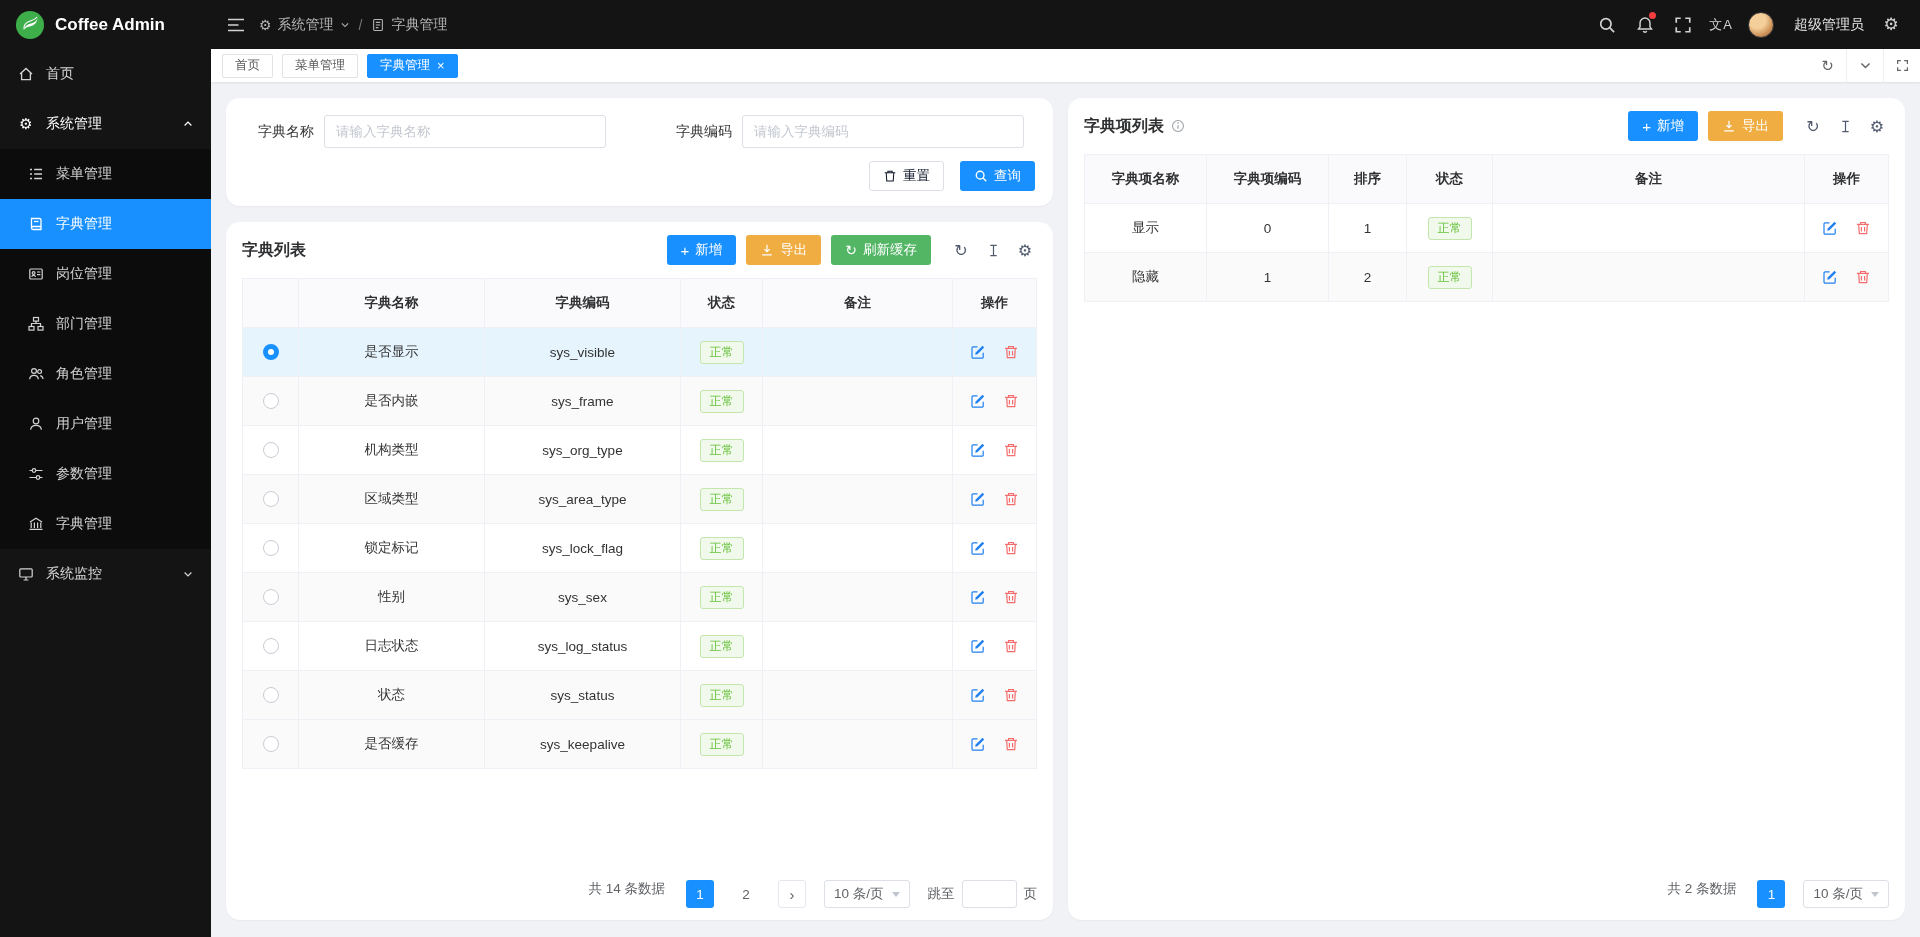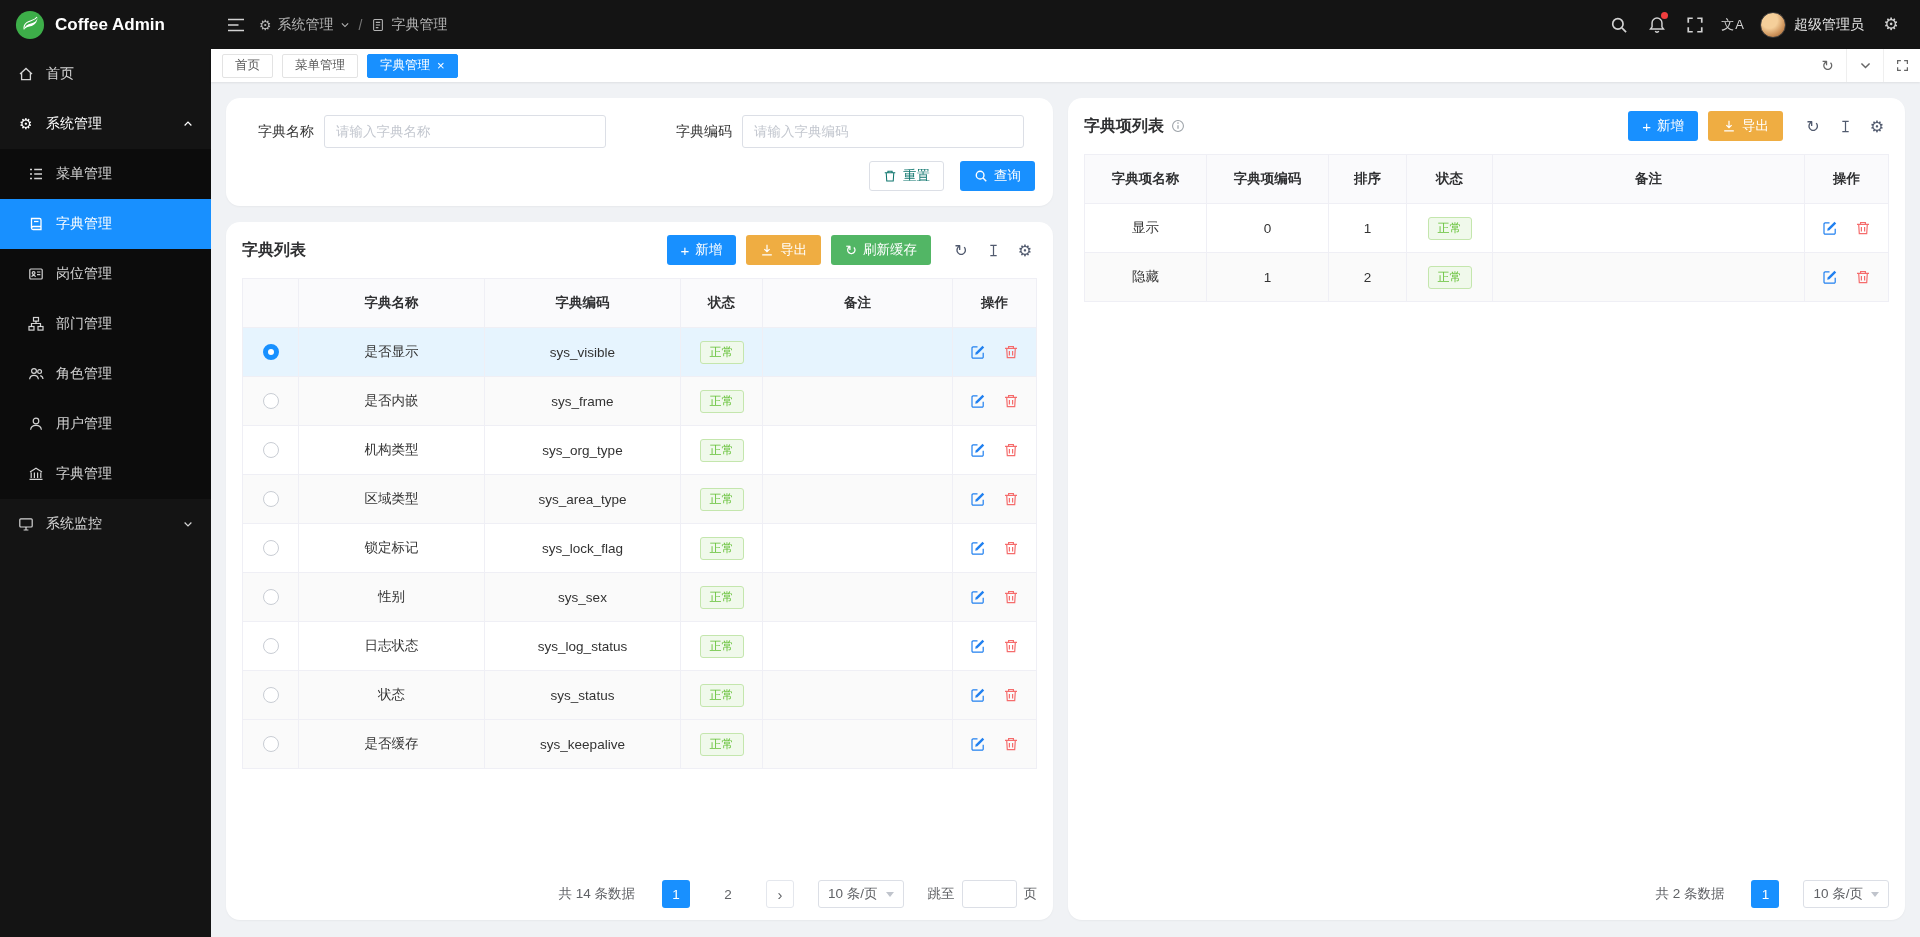--- a/index.html
+++ b/index.html
@@ -30,21 +30,21 @@
   .breadcrumb { display:flex; align-items:center; gap:7px; font-size:14px; color:#b5b5b5; margin-left:4px; }
   .crumb { display:flex; align-items:center; gap:6px; cursor:pointer; }
   .crumb svg { width:14px; height:14px; }
   .crumb .gear-glyph { font-size:14px; line-height:1; }
   .crumb-sep { color:#777; margin:0 2px; }
   .crumb-caret svg { width:10px; height:10px; }
   .topbar-right { margin-left:auto; display:flex; align-items:center; }
   .bell-wrap { position:relative; }
   .red-dot { position:absolute; top:12px; right:8px; width:7px; height:7px; border-radius:50%; background:#f03e3e; }
   .translate-glyph { font-size:13px; letter-spacing:1px; }
-  .user-box { display:flex; align-items:center; gap:8px; padding:0 8px; cursor:pointer; }
+  .user-box { display:flex; align-items:center; gap:20px; padding:0 8px; cursor:pointer; }
   .avatar { width:26px; height:26px; border-radius:50%; background:radial-gradient(circle at 35% 30%, #f5cf9a 0 35%, #c98d55 70%, #7a5230); border:1px solid #3a3a3a; }
   .user-name { color:#e3e3e3; font-size:14px; white-space:nowrap; }
   .gear-glyph-lg { font-size:17px; line-height:1; }
 
   
   .tabbar { height:33px; min-height:33px; background:#fff; display:flex; align-items:center; padding-left:11px; box-shadow:0 1px 2px rgba(0,0,0,.08); position:relative; z-index:2; }
   .tabs { display:flex; align-items:center; gap:9px; }
   .tab { height:24px; padding:0 12px; display:inline-flex; align-items:center; gap:7px; border:1px solid #e3e3e3; border-radius:2px; font-size:12.5px; color:#5a5a5a; background:#fff; cursor:pointer; white-space:nowrap; }
   .tab.active { background:#1890ff; border-color:#1890ff; color:#fff; }
   .tab-close { font-size:13px; line-height:1; cursor:pointer; }
@@ -65,21 +65,21 @@
   .form-item { display:flex; align-items:center; }
   .form-item + .form-item { margin-left:56px; }
   .form-label { min-width:70px; text-align:right; margin-right:10px; font-size:14px; color:#333; }
   .input { width:282px; height:33px; border:1px solid #dcdfe6; border-radius:3px; padding:0 11px; font-size:13.5px; color:#333; outline:none; font-family:inherit; }
   .input::placeholder { color:#c3c7cf; }
   .btn-row { display:flex; justify-content:flex-end; gap:16px; margin-top:13px; }
 
   
   .btn { height:30px; padding:0 13px; border-radius:3px; border:1px solid transparent; display:inline-flex; align-items:center; gap:6px; font-size:13.5px; cursor:pointer; background:#fff; font-family:inherit; white-space:nowrap; }
   .btn svg { width:14px; height:14px; }
-  .btn-default { border-color:#dcdfe6; color:#0f766e; }
+  .btn-default { border-color:#dcdfe6; color:#0f172a; }
   .btn-primary { background:#1890ff; color:#fff; }
   .btn-warning { background:#efad42; color:#fff; }
   .btn-success { background:#52b665; color:#fff; }
   .btn .plus-glyph { font-size:15px; line-height:1; }
   .btn .refresh-glyph { font-size:14px; line-height:1; }
 
   
   .list-card, .item-card { flex:1; display:flex; flex-direction:column; padding:13px 16px 12px; min-height:0; }
   .card-header { display:flex; align-items:center; margin-bottom:13px; }
   .card-title { font-size:16px; font-weight:bold; color:#303133; display:flex; align-items:center; gap:7px; }
@@ -98,21 +98,21 @@
   tr.sel td { background:#e6f4fe; }
   .radio { display:inline-block; width:16px; height:16px; border-radius:50%; border:1px solid #c9cdd4; background:#fff; vertical-align:middle; cursor:pointer; }
   .radio.checked { border:5px solid #1890ff; }
   .badge { display:inline-block; padding:3px 9px; font-size:12px; line-height:1.25; color:#67c23a; background:#f0f9eb; border:1px solid #c4e6ad; border-radius:3px; }
   .op { display:inline-flex; margin:0 7px; cursor:pointer; vertical-align:middle; }
   .op svg { width:16px; height:16px; }
   .op.edit { color:#2080f0; }
   .op.del { color:#f56c6c; }
 
   
-  .pagination { margin-top:auto; display:flex; align-items:center; justify-content:flex-end; gap:24px; padding-top:12px; font-size:13.5px; color:#606266; }
+  .pagination { margin-top:auto; display:flex; justify-content:flex-end; gap:18px; padding-top:12px; font-size:13.5px; color:#606266; }
   .pg-total { margin-right:3px; }
   .pg-num { min-width:28px; height:28px; display:inline-flex; align-items:center; justify-content:center; border-radius:3px; cursor:pointer; color:#606266; }
   .pg-num.active { background:#1890ff; color:#fff; }
   .pg-next { width:28px; height:28px; display:inline-flex; align-items:center; justify-content:center; border:1px solid #e4e7ed; border-radius:3px; cursor:pointer; color:#606266; font-size:15px; background:#fff; }
   .pg-select { height:28px; border:1px solid #dcdfe6; border-radius:3px; padding:0 9px; display:inline-flex; align-items:center; gap:8px; cursor:pointer; background:#fff; }
   .caret-down { width:0; height:0; border-left:4px solid transparent; border-right:4px solid transparent; border-top:5px solid #c0c4cc; }
   .pg-jump { display:flex; align-items:center; gap:7px; }
   .pg-jump-input { width:55px; height:28px; border:1px solid #dcdfe6; border-radius:3px; outline:none; text-align:center; font-family:inherit; }
 </style>
 </head>
@@ -204,20 +204,30 @@
           <span>角色管理</span>
         </div>
         <div class="menu-item">
           <span class="mi-icon">
               <svg viewBox="0 0 16 16" fill="none" stroke="currentColor" stroke-width="1.2">
                 <circle cx="8" cy="5" r="2.8"></circle>
                 <path d="M2.6 13.8c.3-2.9 2.4-4.4 5.4-4.4s5.1 1.5 5.4 4.4"></path>
               </svg>
             </span>
           <span>用户管理</span>
+        </div>
+        <div class="menu-item">
+          <span class="mi-icon">
+              <svg viewBox="0 0 16 16" fill="none" stroke="currentColor" stroke-width="1.2">
+                <path d="M1.5 4.5h13M1.5 11.5h13"></path>
+                <circle cx="6" cy="4.5" r="1.8" fill="#141414"></circle>
+                <circle cx="10" cy="11.5" r="1.8" fill="#141414"></circle>
+              </svg>
+            </span>
+          <span>参数管理</span>
         </div>
         <div class="menu-item">
           <span class="mi-icon">
               <svg viewBox="0 0 16 16" fill="none" stroke="currentColor" stroke-width="1.2">
                 <path d="M2 6l6-3.8L14 6M3.2 6.5v5.5M6.4 6.5v5.5M9.6 6.5v5.5M12.8 6.5v5.5M1.5 13.4h13"></path>
               </svg>
             </span>
           <span>字典管理</span>
         </div>
       </div>

